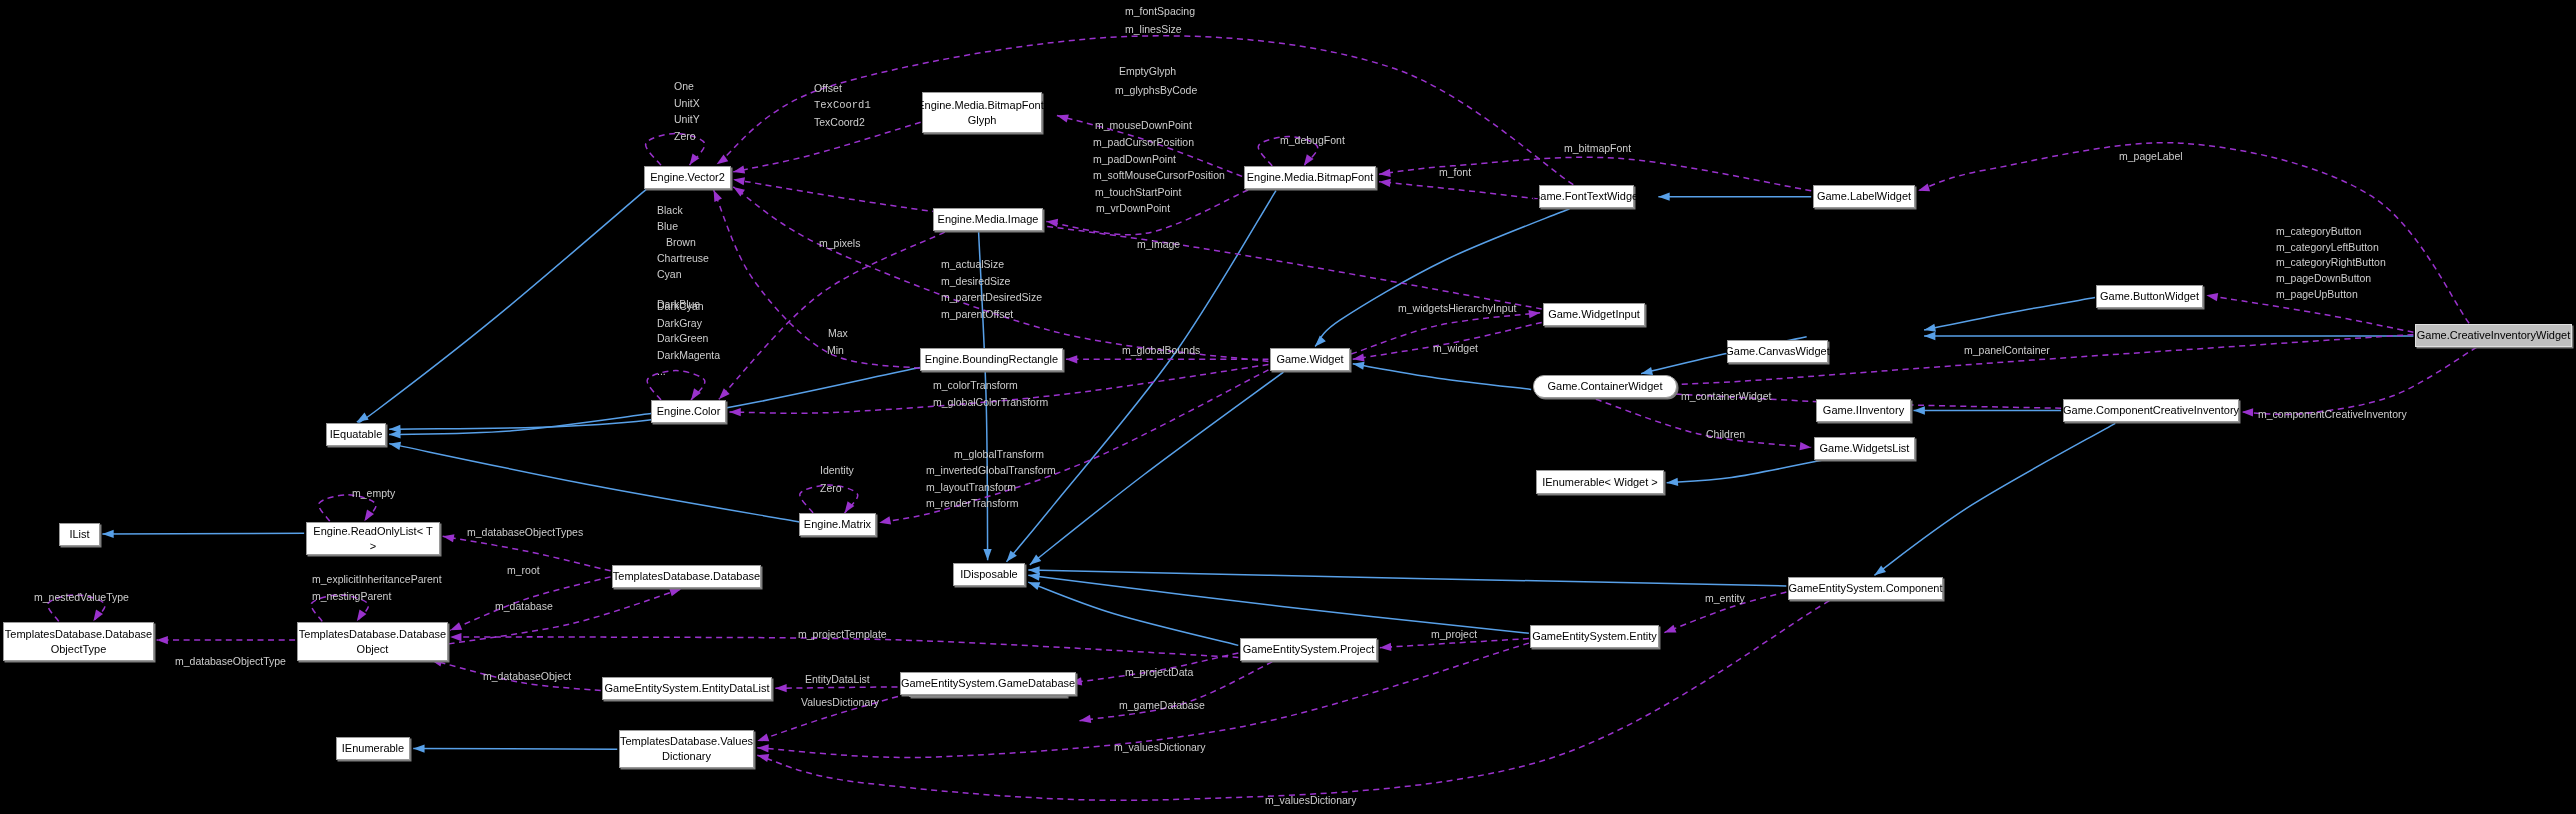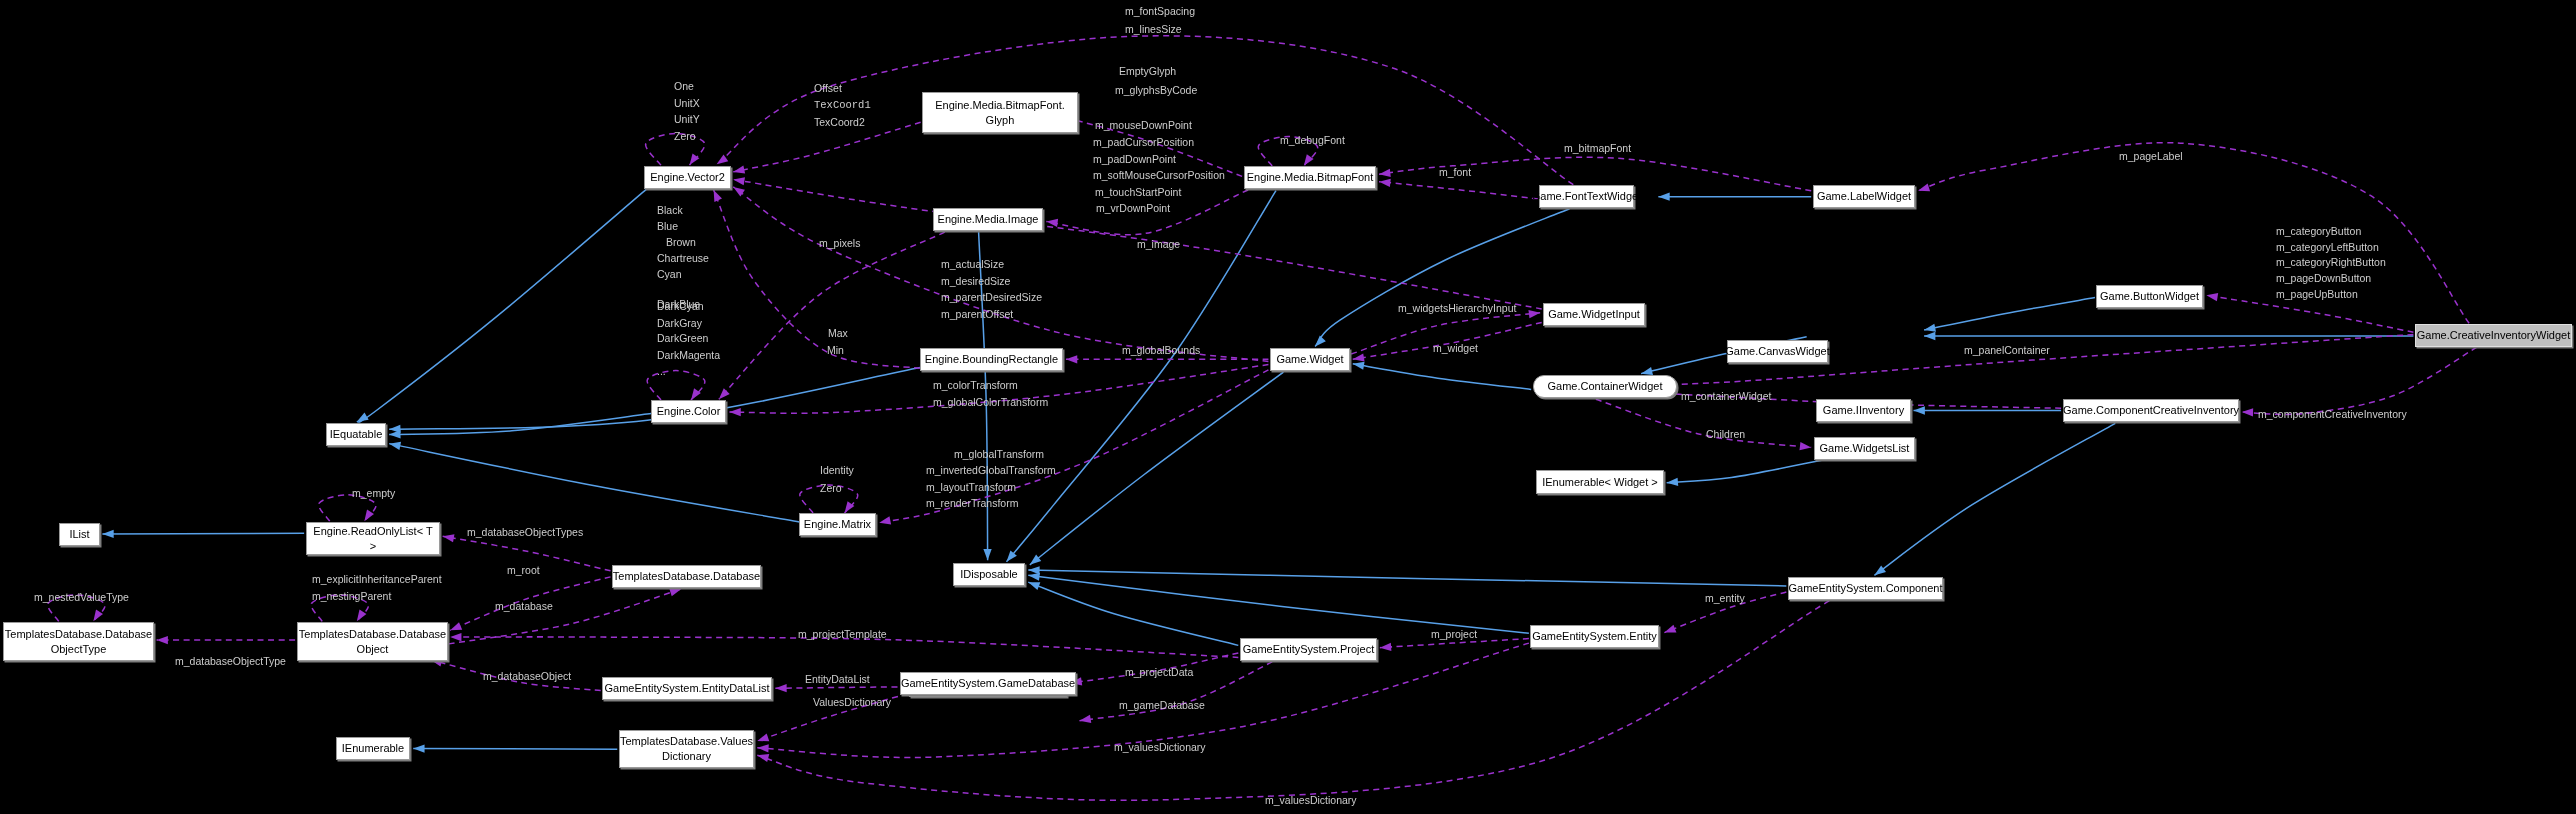--- a/index.html
+++ b/index.html
@@ -139,21 +139,21 @@
       <path d="M596,855 C623.3333333333334,850.5 708.5,840.1666666666666 760,828 C811.5,815.8333333333334 880.8333333333334,789.6666666666666 905,782" fill="none" stroke="#9a32cd" stroke-width="2" stroke-dasharray="8,6"></path>
       <polygon points="905,782 889.039091009903,781.2933287823578 892.3653759971309,791.7783575464452" fill="#9a32cd"></polygon>
       <path d="M428,825 C425.6666666666667,821 410,806.8333333333334 414,801 C418,795.1666666666666 439.5,789.8333333333334 452,790 C464.5,790.1666666666666 485.3333333333333,796.1666666666666 489,802 C492.6666666666667,807.8333333333334 476.5,821.1666666666666 474,825" fill="none" stroke="#9a32cd" stroke-width="2" stroke-dasharray="8,6"></path>
       <polygon points="474,825 486.8008749908162,815.4403138404289 477.58715842559144,809.4313682544127" fill="#9a32cd"></polygon>
       <path d="M392,850 C376.6666666666667,850 330.6666666666667,850 300,850 C269.3333333333333,850 223.33333333333334,850 208,850" fill="none" stroke="#9a32cd" stroke-width="2" stroke-dasharray="8,6"></path>
       <polygon points="208,850 223,855.5 223,844.5" fill="#9a32cd"></polygon>
       <path d="M78,825 C75.66666666666667,821 60,806.8333333333334 64,801 C68,795.1666666666666 89.5,789.8333333333334 102,790 C114.5,790.1666666666666 135.33333333333334,796.1666666666666 139,802 C142.66666666666666,807.8333333333334 126.5,821.1666666666666 124,825" fill="none" stroke="#9a32cd" stroke-width="2" stroke-dasharray="8,6"></path>
       <polygon points="124,825 136.8008749908162,815.4403138404289 127.58715842559145,809.4313682544127" fill="#9a32cd"></polygon>
     </svg>
     <div class="node" style="left: 644px; top: 166px; width: 87px; min-height: 22.6px;">Engine.Vector2</div>
-    <div class="node" style="left: 922px; top: 92px; width: 156px; min-height: 41px;">Engine.Media.BitmapFont.
+    <div class="node" style="left: 922px; top: 92px; width: 120px; min-height: 41px;">Engine.Media.BitmapFont.
 Glyph</div>
     <div class="node" style="left: 1244px; top: 166px; width: 132px; min-height: 22.6px;">Engine.Media.BitmapFont</div>
     <div class="node" style="left: 933px; top: 208px; width: 110px; min-height: 22.6px;">Engine.Media.Image</div>
     <div class="node" style="left: 1539px; top: 185px; width: 95px; min-height: 22.6px;">Game.FontTextWidget</div>
     <div class="node" style="left: 1813px; top: 185px; width: 102px; min-height: 22.6px;">Game.LabelWidget</div>
     <div class="node" style="left: 1543px; top: 303px; width: 102px; min-height: 22.6px;">Game.WidgetInput</div>
     <div class="node" style="left: 1270px; top: 348px; width: 80px; min-height: 22.6px;">Game.Widget</div>
     <div class="node" style="left: 1727px; top: 324px; width: 101px; min-height: 22.6px; margin-top: 16px;">Game.CanvasWidget</div>
     <div class="node" style="left: 2096px; top: 285px; width: 107px; min-height: 22.6px;">Game.ButtonWidget</div>
     <div class="node hl" style="left: 2415px; top: 324px; width: 157px; min-height: 22.6px;">Game.CreativeInventoryWidget</div>
@@ -247,21 +247,21 @@
     <div class="elabel" style="left: 467px; top: 527px; color: rgb(205, 205, 205);">m_databaseObjectTypes</div>
     <div class="elabel" style="left: 507px; top: 565px; color: rgb(205, 205, 205);">m_root</div>
     <div class="elabel" style="left: 495px; top: 601px; color: rgb(205, 205, 205);">m_database</div>
     <div class="elabel" style="left: 312px; top: 574px; color: rgb(205, 205, 205);">m_explicitInheritanceParent</div>
     <div class="elabel" style="left: 312px; top: 591px; color: rgb(205, 205, 205);">m_nestingParent</div>
     <div class="elabel" style="left: 34px; top: 592px; color: rgb(205, 205, 205);">m_nestedValueType</div>
     <div class="elabel" style="left: 175px; top: 656px; color: rgb(205, 205, 205);">m_databaseObjectType</div>
     <div class="elabel" style="left: 483px; top: 671px; color: rgb(205, 205, 205);">m_databaseObject</div>
     <div class="elabel" style="left: 798px; top: 629px; color: rgb(205, 205, 205);">m_projectTemplate</div>
     <div class="elabel" style="left: 805px; top: 674px; color: rgb(205, 205, 205);">EntityDataList</div>
-    <div class="elabel" style="left: 801px; top: 697px; color: rgb(205, 205, 205); margin-left: 12px;">ValuesDictionary</div>
+    <div class="elabel" style="left: 801px; top: 697px; color: rgb(205, 205, 205);">ValuesDictionary</div>
     <div class="elabel" style="left: 1125px; top: 667px; color: rgb(205, 205, 205);">m_projectData</div>
     <div class="elabel" style="left: 1119px; top: 700px; color: rgb(205, 205, 205);">m_gameDatabase</div>
     <div class="elabel" style="left: 1114px; top: 742px; color: rgb(205, 205, 205);">m_valuesDictionary</div>
     <div class="elabel" style="left: 1265px; top: 795px; color: rgb(205, 205, 205);">m_valuesDictionary</div>
     <div class="elabel" style="left: 1431px; top: 629px; color: rgb(205, 205, 205);">m_project</div>
     <div class="elabel" style="left: 1705px; top: 593px; color: rgb(205, 205, 205);">m_entity</div>
   </div>
 
 
 </body></html>

